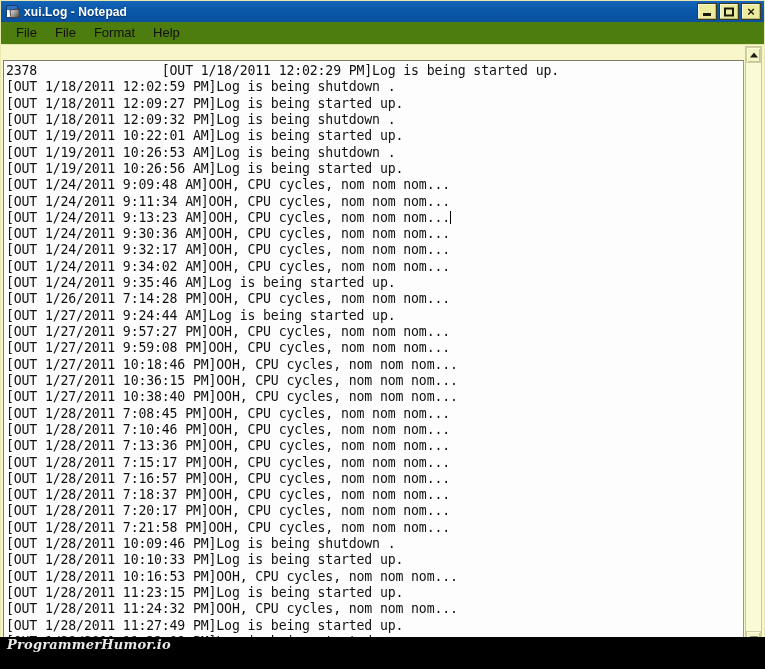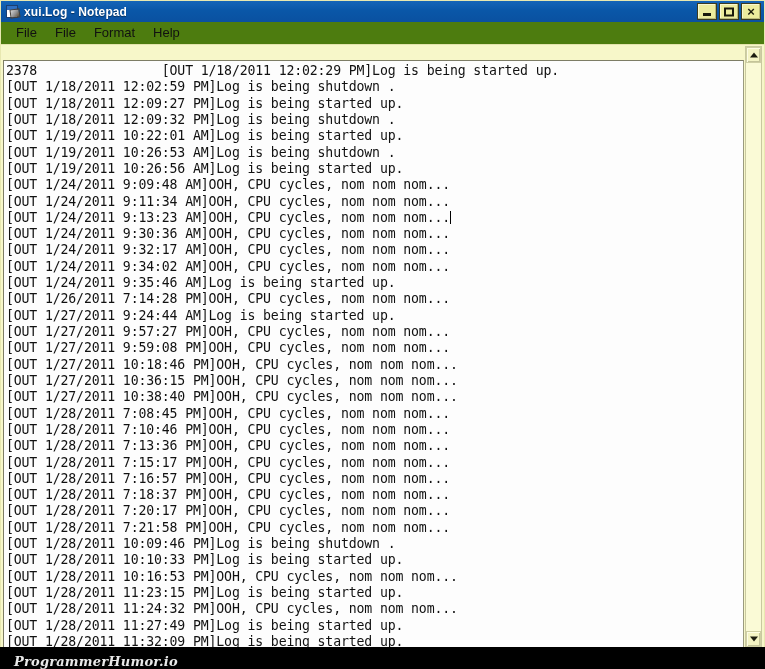--- a/index.html
+++ b/index.html
@@ -220,25 +220,25 @@
     background: #fafad6;
     min-height: 0;
   }
 
   
   .watermark {
     position: absolute;
     left: 0;
     bottom: 0;
     width: 765px;
-    height: 22px;
+    height: 32px;
     background: #000000;
     display: flex;
-    align-items: flex-end;
-    padding-left: 14px;
+    align-items: flex-start;
+    padding-left: 7px;
     box-sizing: border-box;
   }
   .watermark span {
     color: #e9e9e9;
     font-family: "DejaVu Serif", "Liberation Serif", serif;
     font-style: italic;
     font-weight: bold;
     font-size: 13px;
     letter-spacing: 0.2px;
   }

